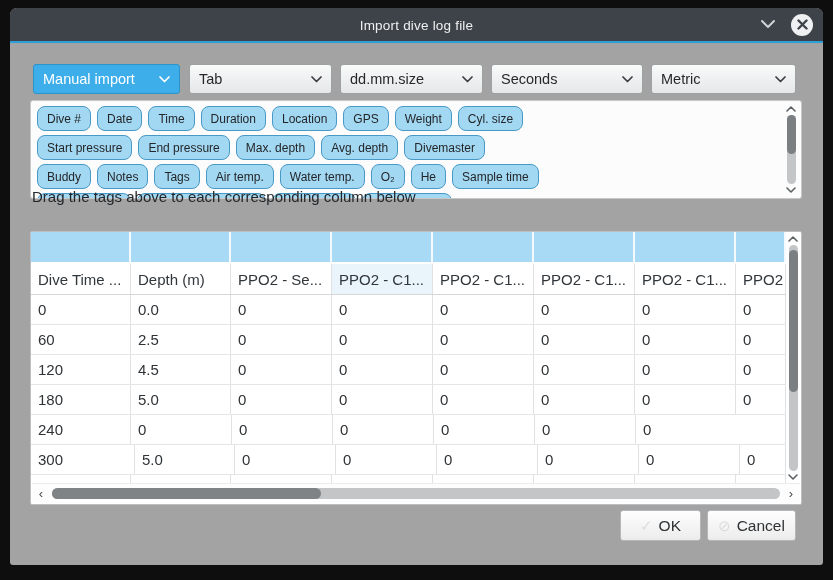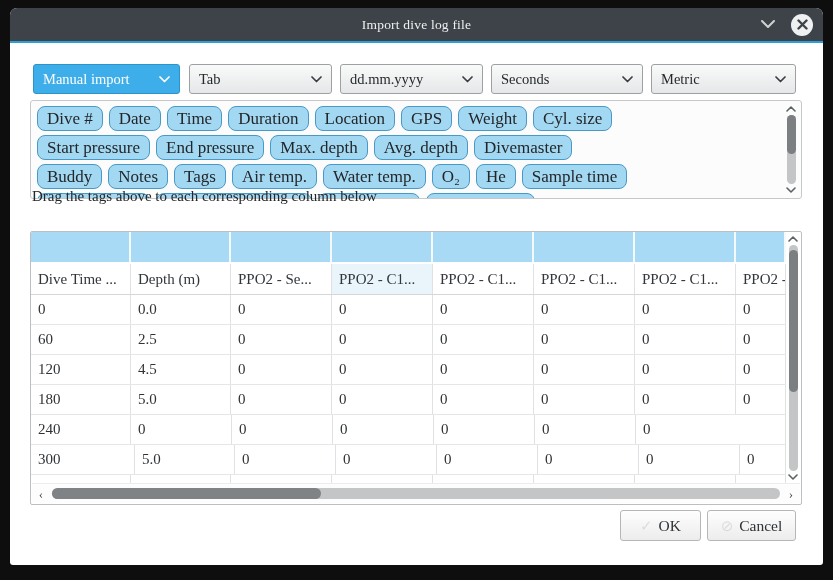--- a/index.html
+++ b/index.html
@@ -3,21 +3,21 @@
 <meta charset="utf-8">
 <style>
   html,body{margin:0;padding:0;}
   body{
     width:833px;height:580px;position:relative;background:#0e0e0e;
     font-family:"Liberation Sans",sans-serif;overflow:hidden;
     -webkit-font-smoothing:antialiased;
   }
   .dialog{
     position:absolute;left:10px;top:8px;width:813px;height:557px;
-    background:#ffffff;border-radius:7px 7px 3px 3px;overflow:hidden;font-family:Liberation Serif, serif;
+    background:#a3a3a3;border-radius:7px 7px 3px 3px;overflow:hidden;
   }
   
   .titlebar{height:33px;background:#3d4348;position:relative;}
   .title{
     position:absolute;left:50%;top:50%;transform:translate(-50%,-50%);
     color:#eff0f1;font-size:13.5px;letter-spacing:.2px;white-space:nowrap;
   }
   .tb-right{position:absolute;right:10px;top:0;height:33px;display:flex;align-items:center;gap:14px;}
   .shade-btn{width:18px;height:18px;display:flex;align-items:center;justify-content:center;cursor:pointer;}
   .close-btn{
@@ -35,21 +35,21 @@
   .combo.primary{background:#3daee9;border-color:#2b94c8;color:#fff;}
   
   .tagbox{
     position:absolute;left:20px;top:92px;width:772px;height:99px;box-sizing:border-box;
     background:#fcfcfc;border:1px solid #c6c8ca;border-radius:3px;overflow:hidden;
   }
   .tag-list{position:absolute;left:6px;top:5px;right:22px;}
   .tag-row{display:flex;gap:6px;margin-bottom:4px;height:25px;}
   .tag{
     display:inline-flex;align-items:center;padding:0 9px;background:#a3d8f3;
-    border:1.5px solid #4899c6;border-radius:8px;font-size:17px;color:#232629;
+    border:1.5px solid #4899c6;border-radius:8px;font-size:12px;color:#232629;
     white-space:nowrap;box-sizing:border-box;cursor:grab;
   }
   
   .vscroll{position:absolute;width:14px;display:flex;flex-direction:column;align-items:center;}
   .vs-arrow{height:12px;display:flex;align-items:center;justify-content:center;color:#5c6164;cursor:pointer;}
   .vs-track{flex:1;width:9px;background:#c3c5c7;border-radius:5px;position:relative;}
   .vs-thumb{position:absolute;left:0;top:0;width:9px;background:#7b7f82;border-radius:5px;cursor:pointer;}
   .hscroll{
     position:absolute;left:1px;right:1px;bottom:1px;height:19px;background:#fdfdfd;
     display:flex;align-items:center;border-top:1px solid #eceeee;
@@ -123,21 +123,21 @@
   </div>
   <div class="combo" style="left:179px;top:56px;width:143px;">
     <span>Tab</span>
     <span class="chev">
         <svg width="11" height="7" viewBox="0 0 11 7">
           <polyline points="1,1 5.5,5.5 10,1" fill="none" stroke="#3a3e41" stroke-width="1.7" stroke-linecap="round" stroke-linejoin="round"></polyline>
         </svg>
       </span>
   </div>
   <div class="combo" style="left:330px;top:56px;width:143px;">
-    <span>dd.mm.yyyy</span>
+    <span>dd.mm.size</span>
     <span class="chev">
         <svg width="11" height="7" viewBox="0 0 11 7">
           <polyline points="1,1 5.5,5.5 10,1" fill="none" stroke="#3a3e41" stroke-width="1.7" stroke-linecap="round" stroke-linejoin="round"></polyline>
         </svg>
       </span>
   </div>
   <div class="combo" style="left:481px;top:56px;width:152px;">
     <span>Seconds</span>
     <span class="chev">
         <svg width="11" height="7" viewBox="0 0 11 7">

